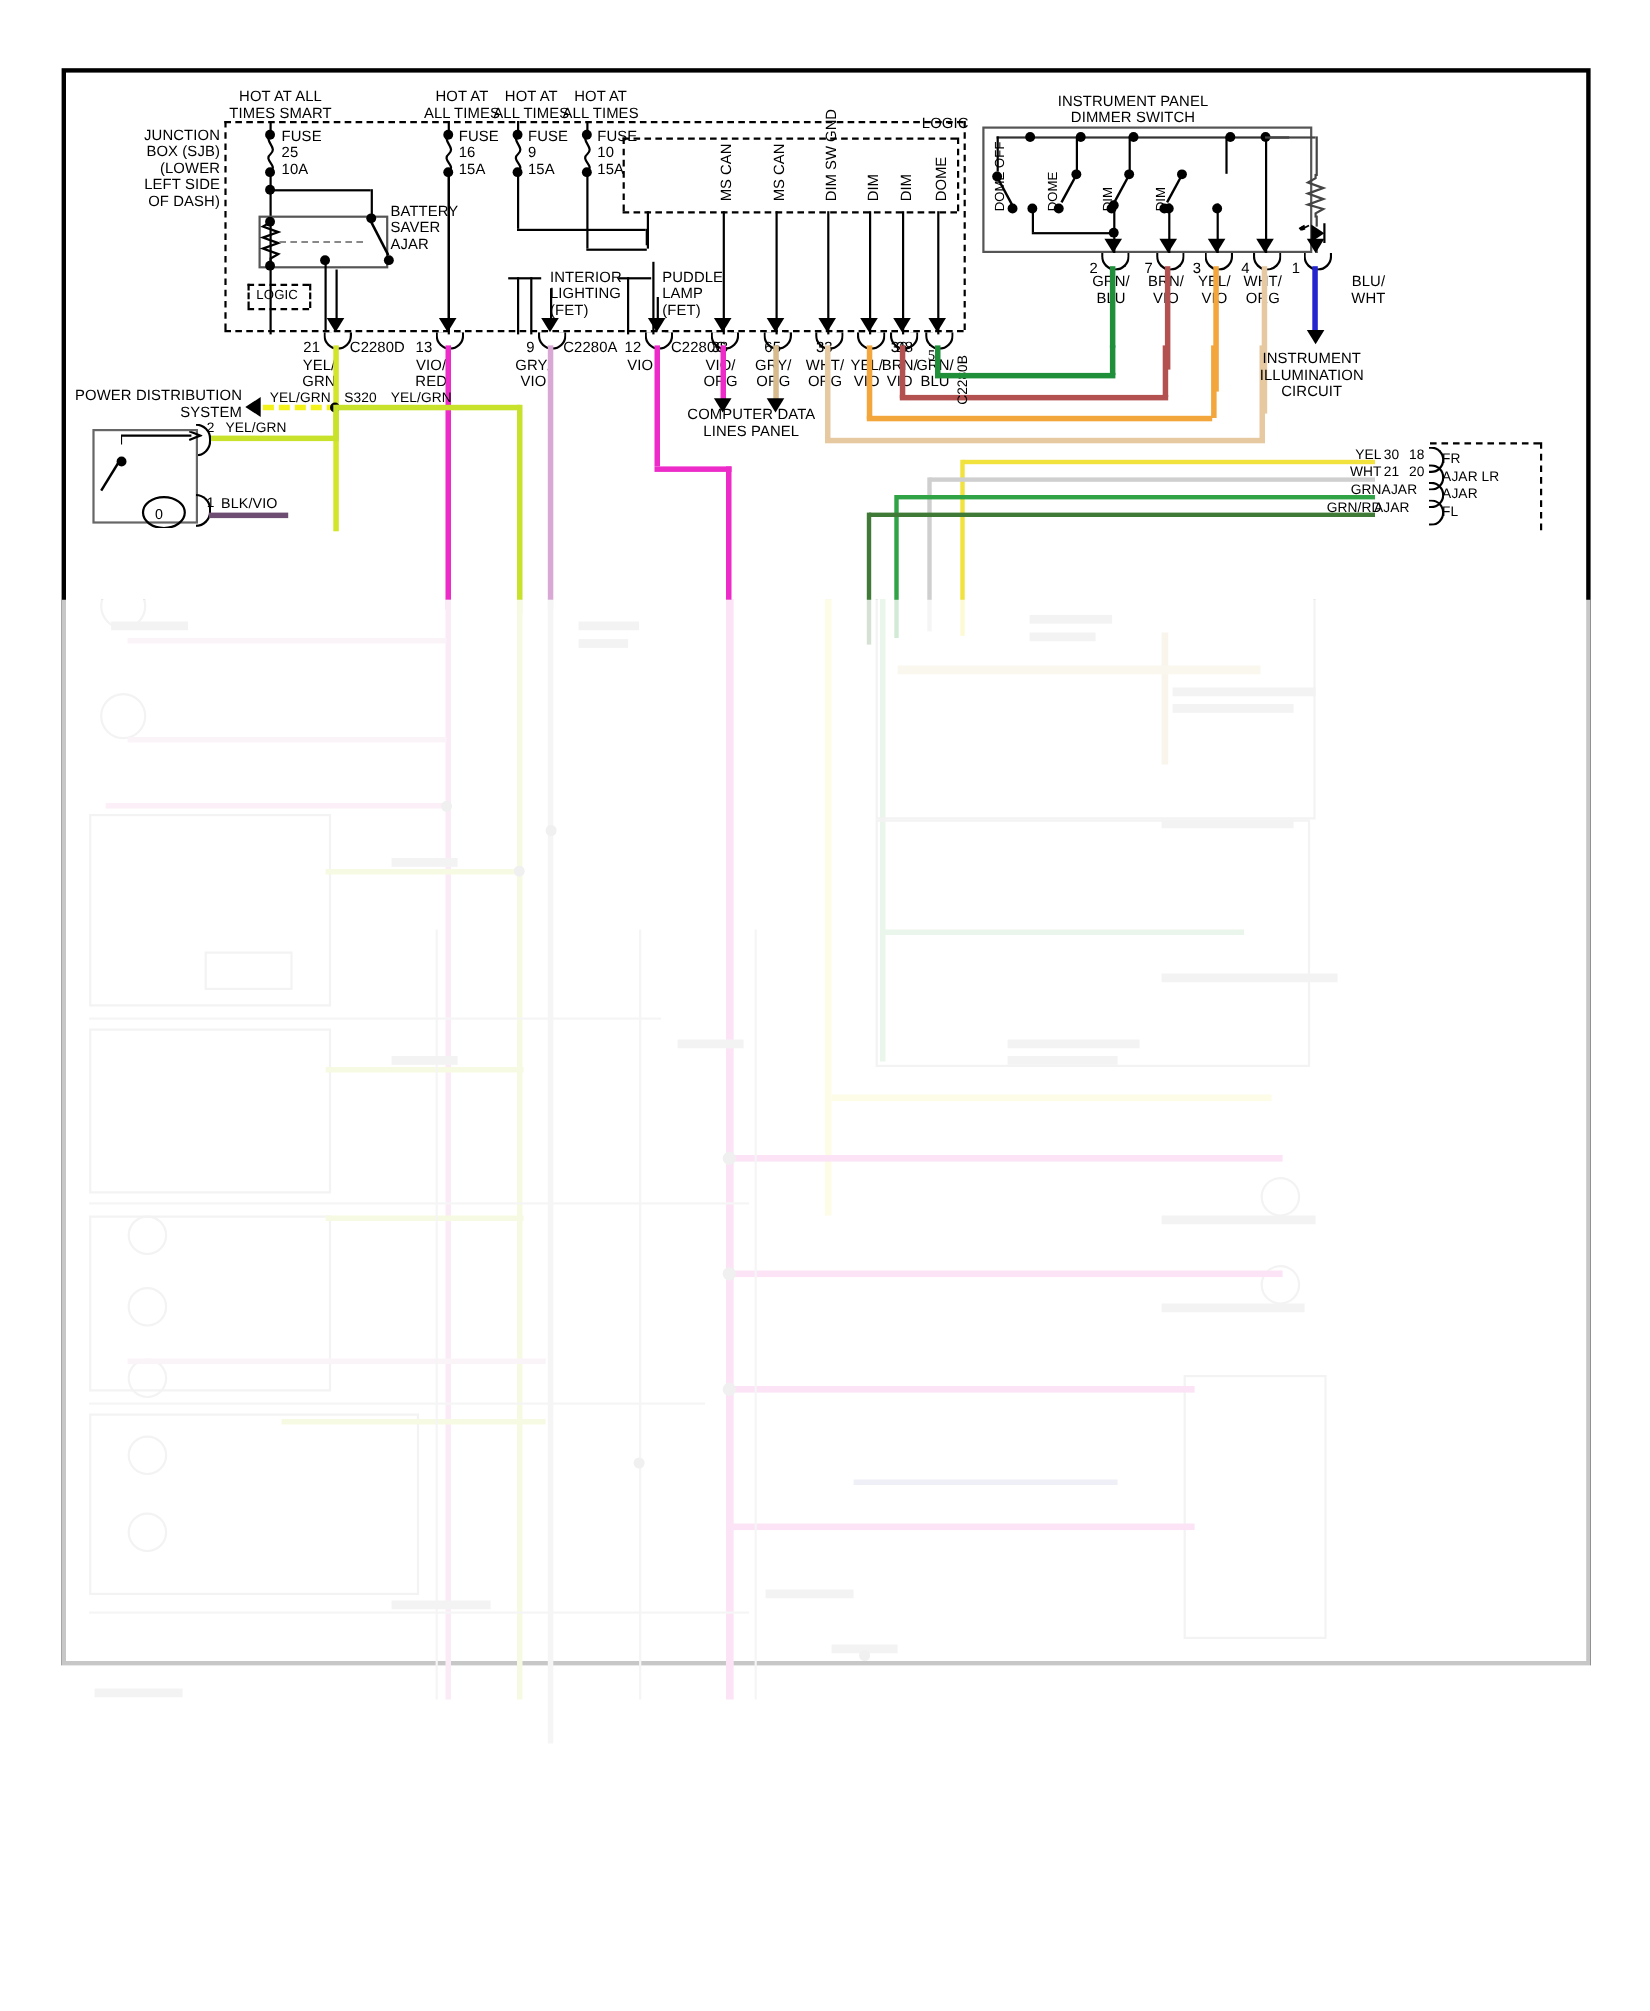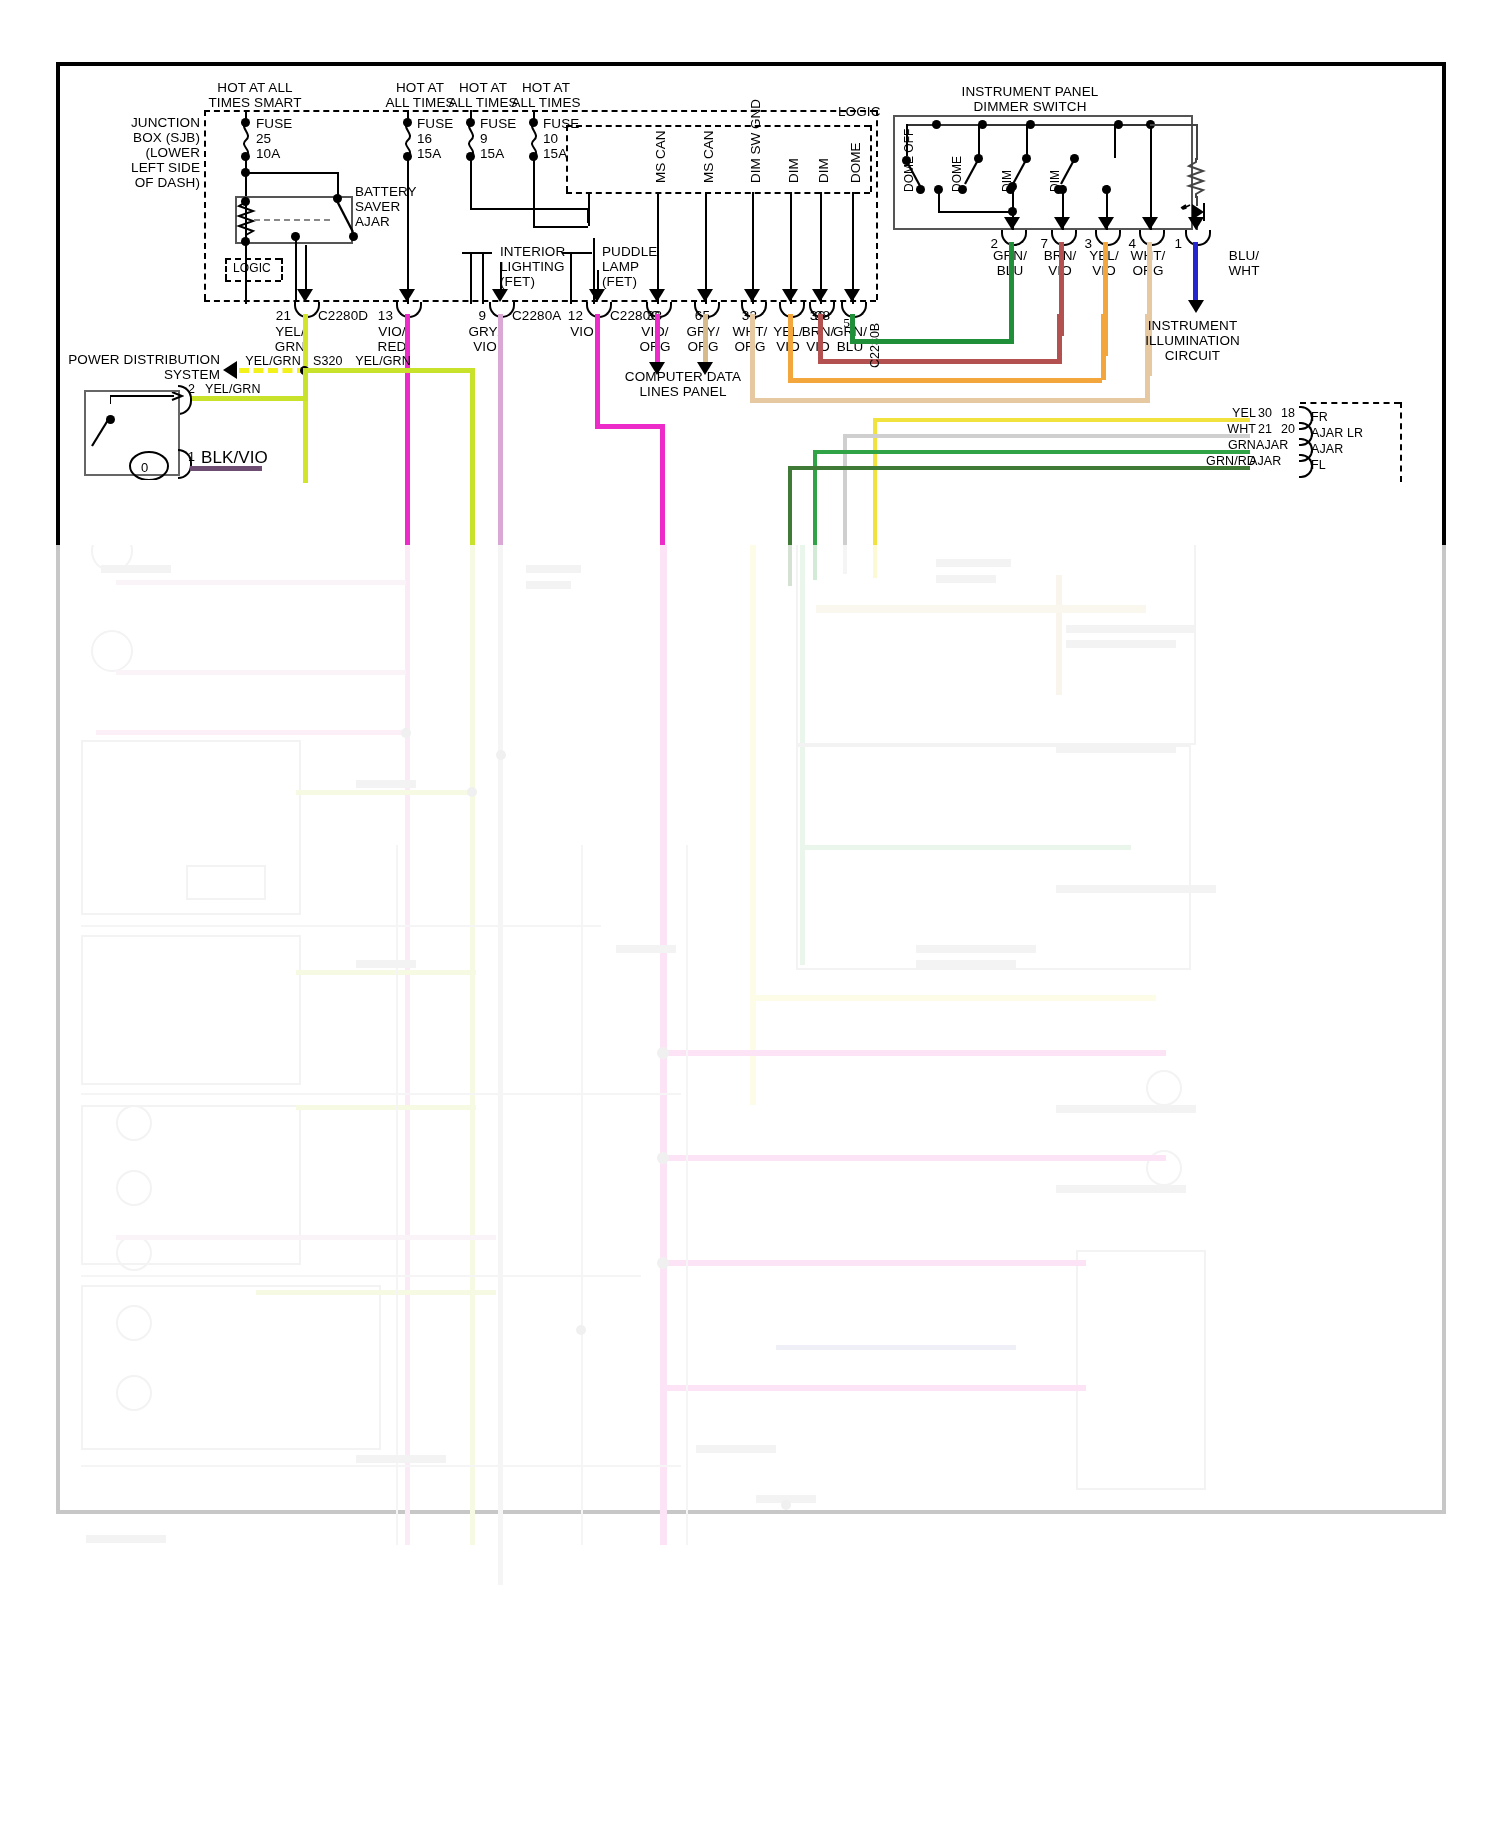--- a/index.html
+++ b/index.html
@@ -416,21 +416,21 @@
     <div class="dot" style="left:106px;top:415px;"></div>
     <svg style="position:absolute;left:84px;top:418px;width:28px;height:34px;" viewBox="0 0 28 34">
         <path d="M24 2 L8 28" stroke="#000" stroke-width="2.2" fill="none"></path>
       </svg>
     <svg style="position:absolute;left:128px;top:446px;width:42px;height:34px;" viewBox="0 0 42 34">
         <ellipse cx="21" cy="20" rx="19" ry="14" stroke="#000" stroke-width="2" fill="none"></ellipse>
         <text x="13" y="26" font-size="13" font-family="Liberation Sans">0</text>
       </svg>
     <div class="cupr" style="left:178px;top:449px;"></div>
     <div class="lbl" style="left:188px;top:450px;font-size:12.5px;">1</div>
-    <div class="lbl" style="left:201px;top:450px;font-size:17px;">BLK/VIO</div>
+    <div class="lbl" style="left:201px;top:450px;font-size:13px;">BLK/VIO</div>
     <div class="wireh" style="left:190px;top:466px;width:72px;border-top:5px solid #6e4d73;"></div>
 
     <div class="wireh" style="left:875px;top:418px;width:375px;border-top:4px solid #f2e23d;"></div>
     <div class="wire" style="left:873px;top:418px;height:160px;border-left:4px solid #f2e23d;"></div>
     <div class="wireh" style="left:845px;top:434px;width:405px;border-top:4px solid #cfcfcf;"></div>
     <div class="wire" style="left:843px;top:434px;height:140px;border-left:4px solid #cfcfcf;"></div>
     <div class="wireh" style="left:815px;top:450px;width:435px;border-top:4px solid #2fa346;"></div>
     <div class="wire" style="left:813px;top:450px;height:130px;border-left:4px solid #2fa346;"></div>
     <div class="wireh" style="left:790px;top:466px;width:460px;border-top:4px solid #3f7a36;"></div>
     <div class="wire" style="left:788px;top:466px;height:120px;border-left:4px solid #3f7a36;"></div>

